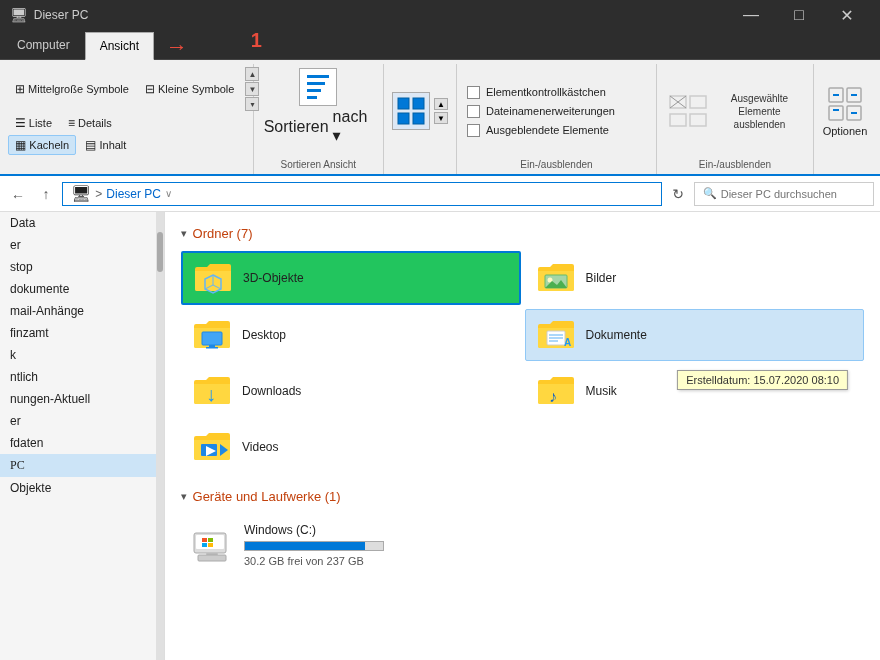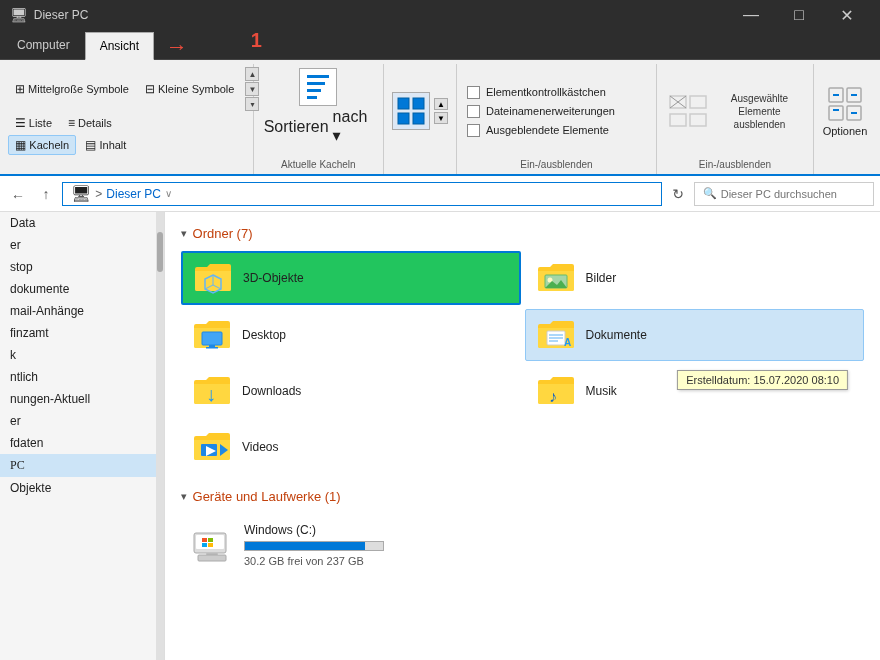--- a/index.html
+++ b/index.html
@@ -523,21 +523,21 @@
         <div style="height:3px;width:18px;background:#0078d7;"></div>
         <div style="height:3px;width:14px;background:#0078d7;"></div>
         <div style="height:3px;width:10px;background:#0078d7;"></div>
       </div>
     </div>
     <div class="sort-label-btn">
       <span>Sortieren</span>
         <br>
       <span>nach ▾</span>
     </div>
-    <span class="ribbon-group-label">Aktuelle Kacheln</span>
+    <span class="ribbon-group-label">Sortieren Ansicht</span>
   </div>
 
   <div class="view-group">
     <div class="view-icon-large">
       <svg width="30" height="30" viewBox="0 0 30 30">
         <rect x="2" y="2" width="11" height="11" fill="#0078d7" stroke="#005fa3" stroke-width="1"></rect>
         <rect x="17" y="2" width="11" height="11" fill="#0078d7" stroke="#005fa3" stroke-width="1"></rect>
         <rect x="2" y="17" width="11" height="11" fill="#0078d7" stroke="#005fa3" stroke-width="1"></rect>
         <rect x="17" y="17" width="11" height="11" fill="#0078d7" stroke="#005fa3" stroke-width="1"></rect>
       </svg>

